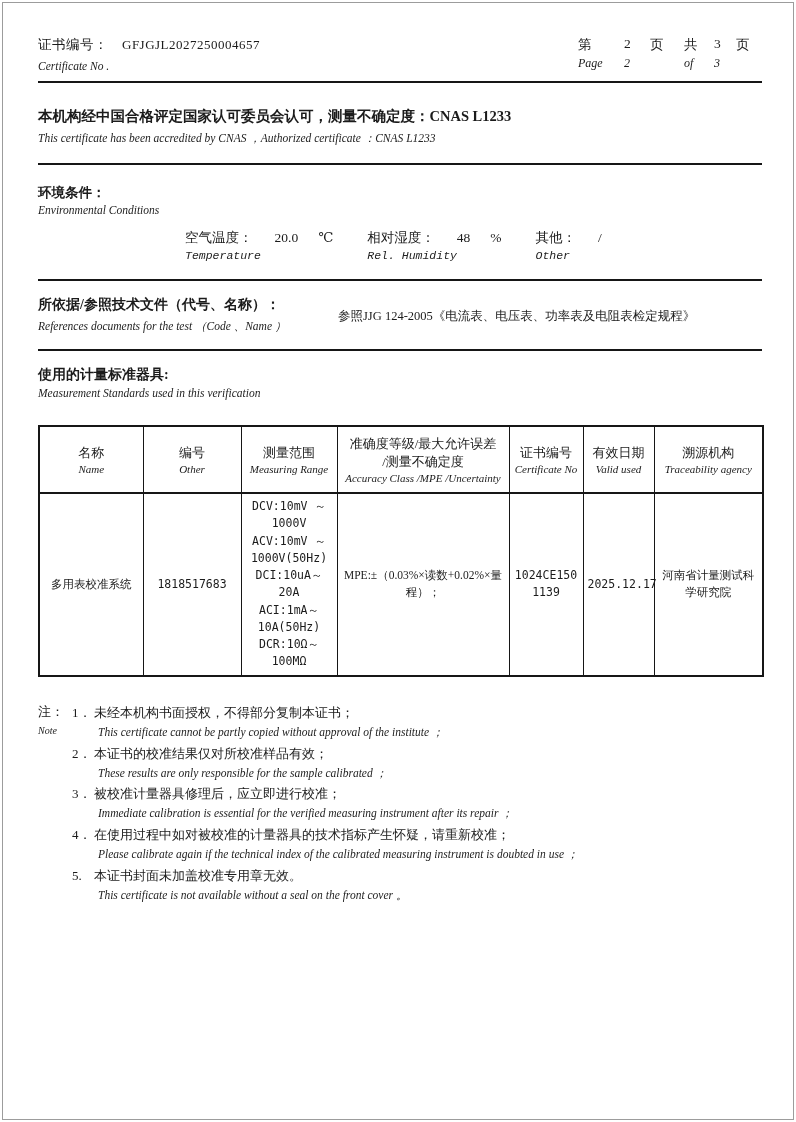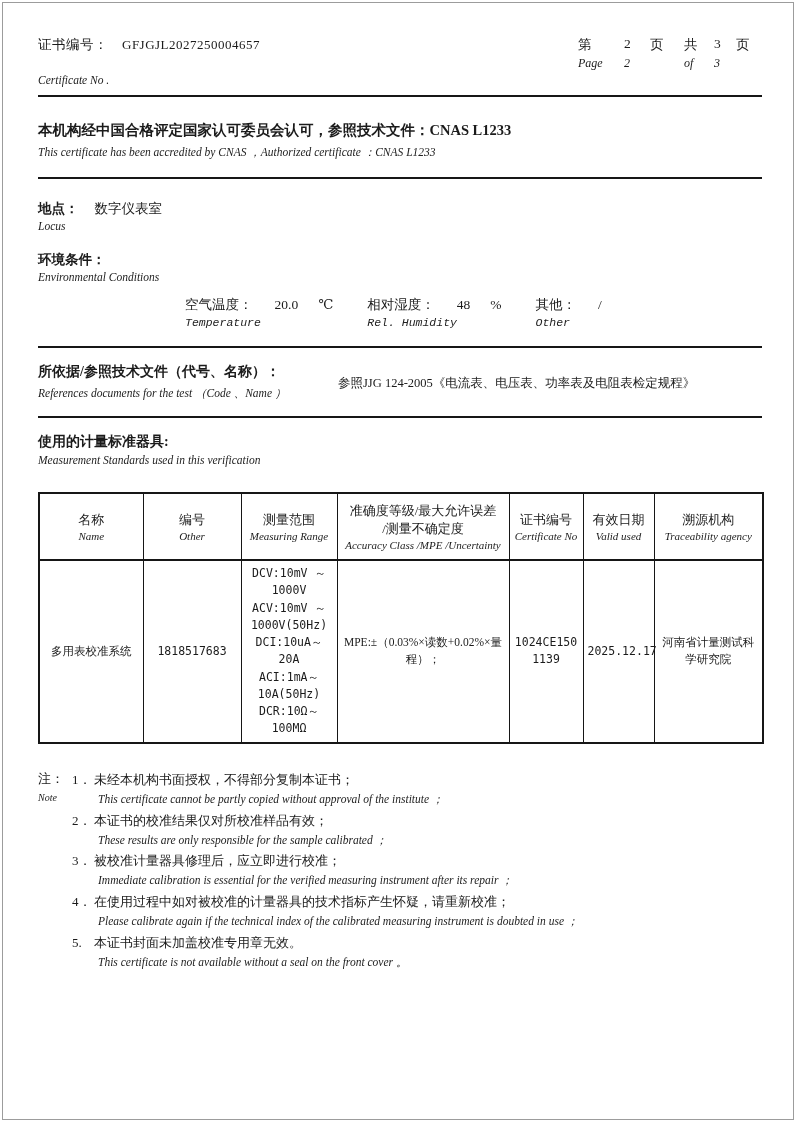--- a/index.html
+++ b/index.html
@@ -19,21 +19,21 @@
   }
   .content{position:relative;padding:36px 34px 0 38px;box-sizing:border-box;}
   .rule{height:2px;background:#161616;}
   .en-i{font-style:italic;font-size:11.5px;color:#222;}
   .mono{font-family:"DejaVu Sans Mono","Liberation Mono",monospace;}
 
   
   .hdr{display:flex;justify-content:space-between;align-items:flex-start;}
   .hdr-left .l1{font-size:13.5px;letter-spacing:.5px;}
   .hdr-left .l1 .certno{margin-left:14px;font-family:Liberation Serif, serif;font-size:13px;}
-  .hdr-left .l2{margin-top:20px;}
+  .hdr-left .l2{margin-top:6px;}
   .pagegrid{display:grid;grid-template-columns:46px 26px 34px 30px 22px 26px;font-size:13.5px;text-align:left;}
   .pagegrid .r2{font-style:italic;font-size:12px;margin-top:2px;}
   .hdr-rule{margin-top:9px;}
 
   
   .accr{margin-top:24px;}
   .accr .zh-line{font-weight:bold;font-size:14.5px;}
   .accr .en-line{margin-top:5px;}
   .accr-rule{margin-top:17px;}
 
@@ -118,31 +118,25 @@
         <span class="r2">2</span>
         <span class="r2"></span>
         <span class="r2">of</span>
         <span class="r2">3</span>
         <span class="r2"></span>
       </div>
     </div>
     <div class="rule hdr-rule"></div>
 
     <div class="accr">
-      <div class="zh-line">本机构经中国合格评定国家认可委员会认可，参照技术文件：CNAS L1233</div>
+      <div class="zh-line">本机构经中国合格评定国家认可委员会认可，测量不确定度：CNAS L1233</div>
       <div class="en-line en-i">This certificate has been accredited by CNAS ，Authorized certificate ：CNAS L1233</div>
     </div>
     <div class="rule accr-rule"></div>
 
-    <div class="loc">
-      <div class="l1">
-        <span class="lab">地点：</span><span class="val">数字仪表室</span>
-      </div>
-      <div class="l2 en-i">Locus</div>
-    </div>
 
     <div class="env-title">
       <div class="t1">环境条件：</div>
       <div class="t2 en-i">Environmental Conditions</div>
     </div>
     <div class="cond">
       <div class="grp">
         <div class="row1">
           <span>空气温度：</span><span class="v">20.0</span><span class="u">℃</span>
         </div>

